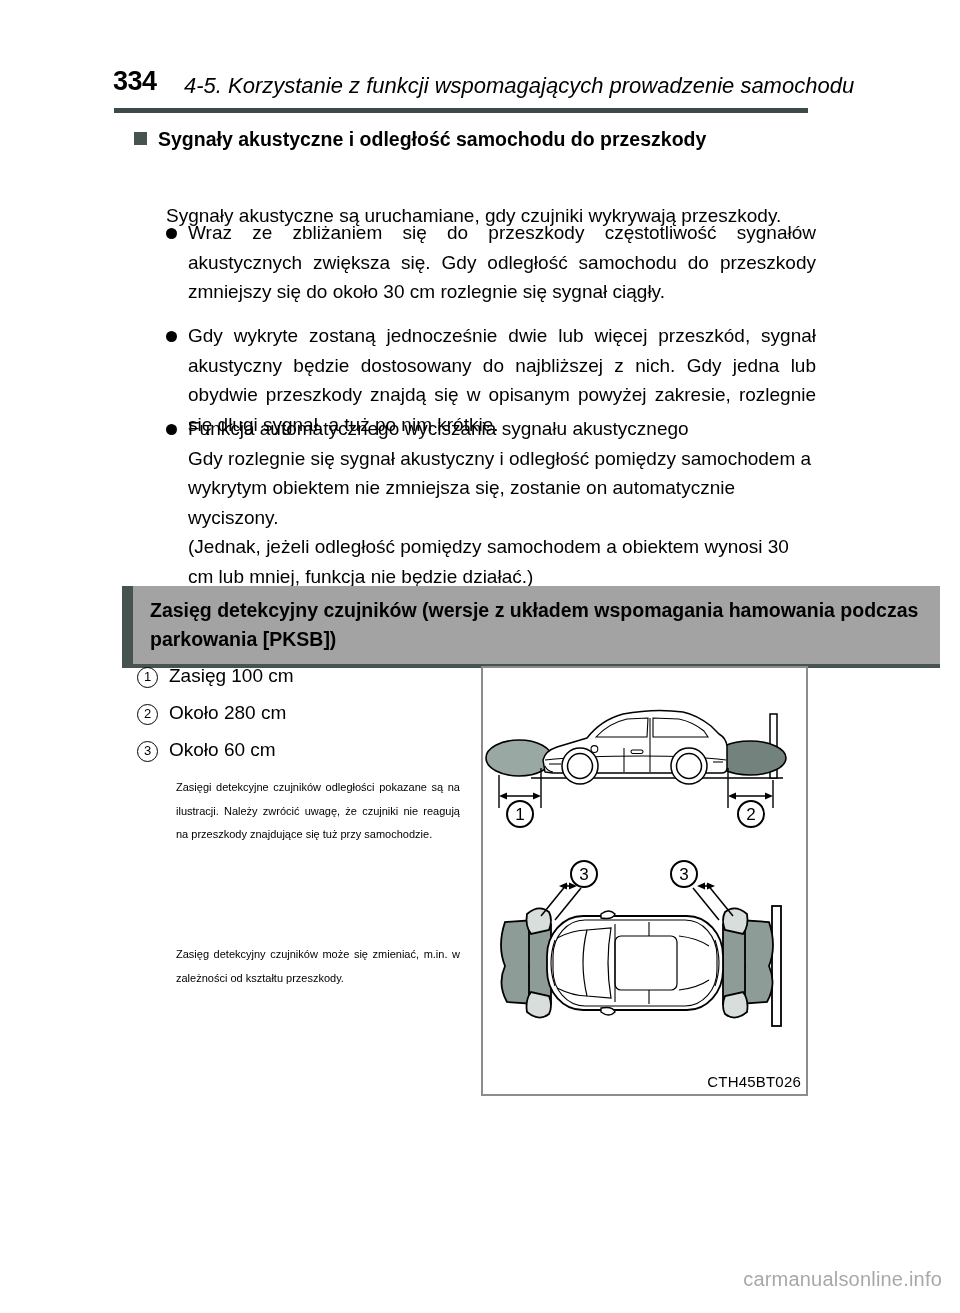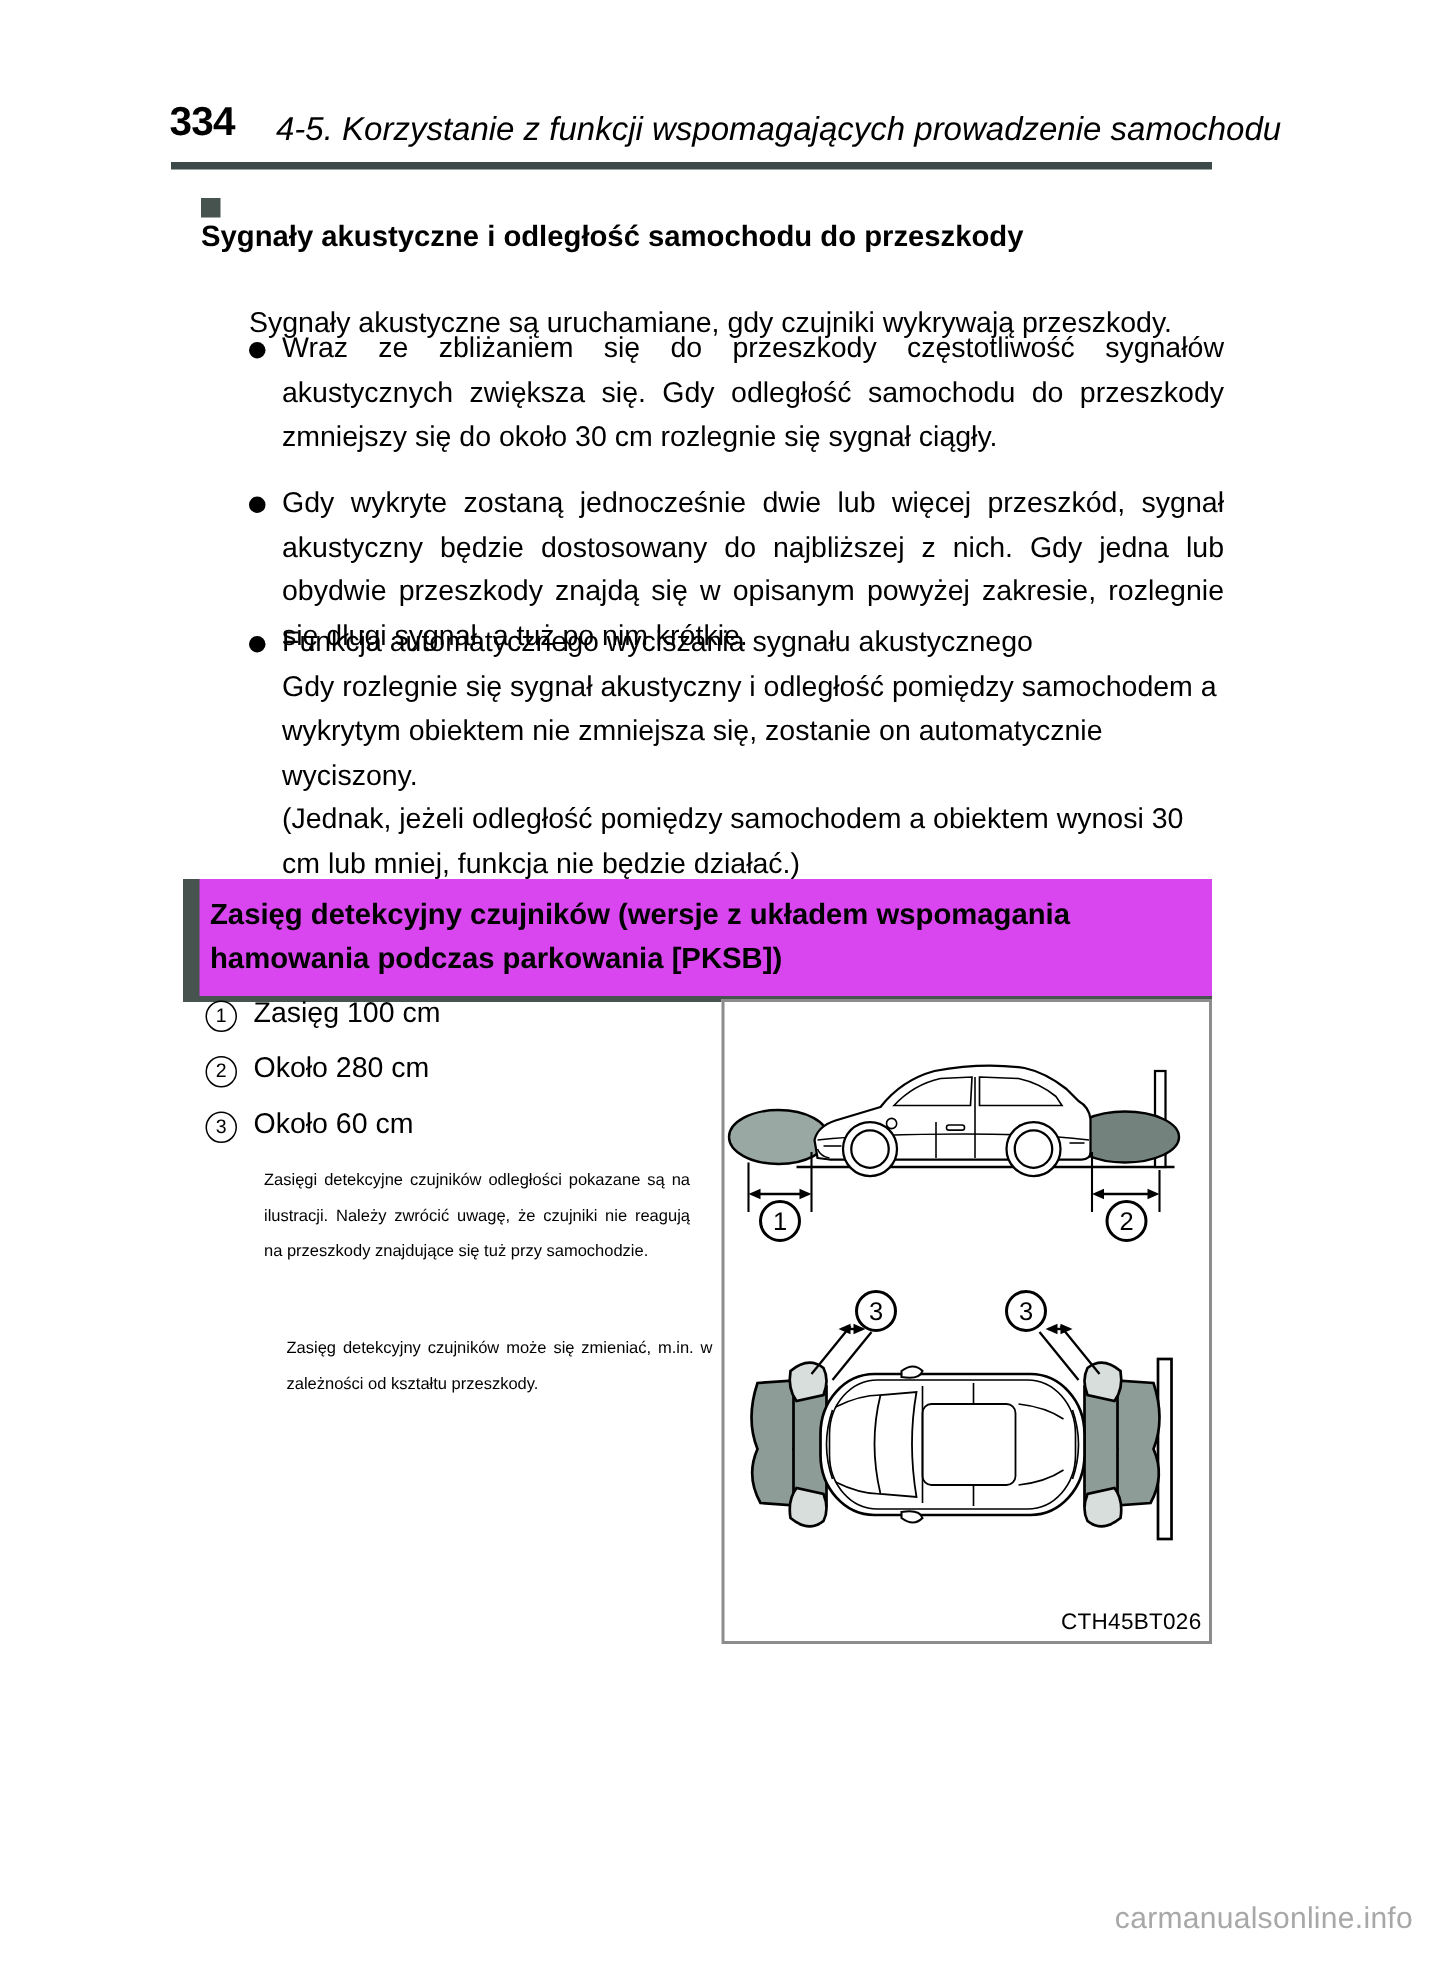--- a/index.html
+++ b/index.html
@@ -58,21 +58,20 @@
     width: 960px;
   }
 
   .sq-heading {
     position: absolute;
     left: 134px;
     top: 126px;
     width: 680px;
     display: flex;
     align-items: flex-start;
-    flex-direction: column;
   }
   .sq-bullet {
     width: 13px;
     height: 13px;
     background: #47534f;
     margin-top: 6px;
     margin-right: 11px;
     flex: 0 0 auto;
   }
   .sq-heading-text {
@@ -121,26 +120,26 @@
     text-justify: inter-word;
     width: 628px;
   }
   .bitem-text.nojust { text-align: left; }
 
   
   .section-box {
     position: absolute;
     left: 122px;
     top: 586px;
-    width: 686px;
+    width: 818px;
     box-sizing: border-box;
-    background: #d946ef;
+    background: #a3a3a3;
     border-left: 11px solid #47534f;
     border-bottom: 4px solid #47534f;
-    padding: 10px 14px 10px 7px;
+    padding: 10px 14px 10px 17px;
   }
   .section-box-text {
     font-size: 19.5px;
     font-weight: bold;
     line-height: 29px;
   }
 
   
   .num-list {
     position: absolute;
@@ -174,21 +173,21 @@
   .side-note {
     position: absolute;
     left: 176px;
     width: 284px;
     font-size: 11px;
     line-height: 23.5px;
     text-align: justify;
     text-justify: inter-word;
   }
   .side-note-1 { top: 776px; }
-  .side-note-2 { top: 888px; margin-left: 15px; }
+  .side-note-2 { top: 943px; }
 
   
   .figure {
     position: absolute;
     left: 481px;
     top: 666px;
     width: 327px;
     height: 430px;
     border: 2px solid #8c8c8c;
     background: #ffffff;

